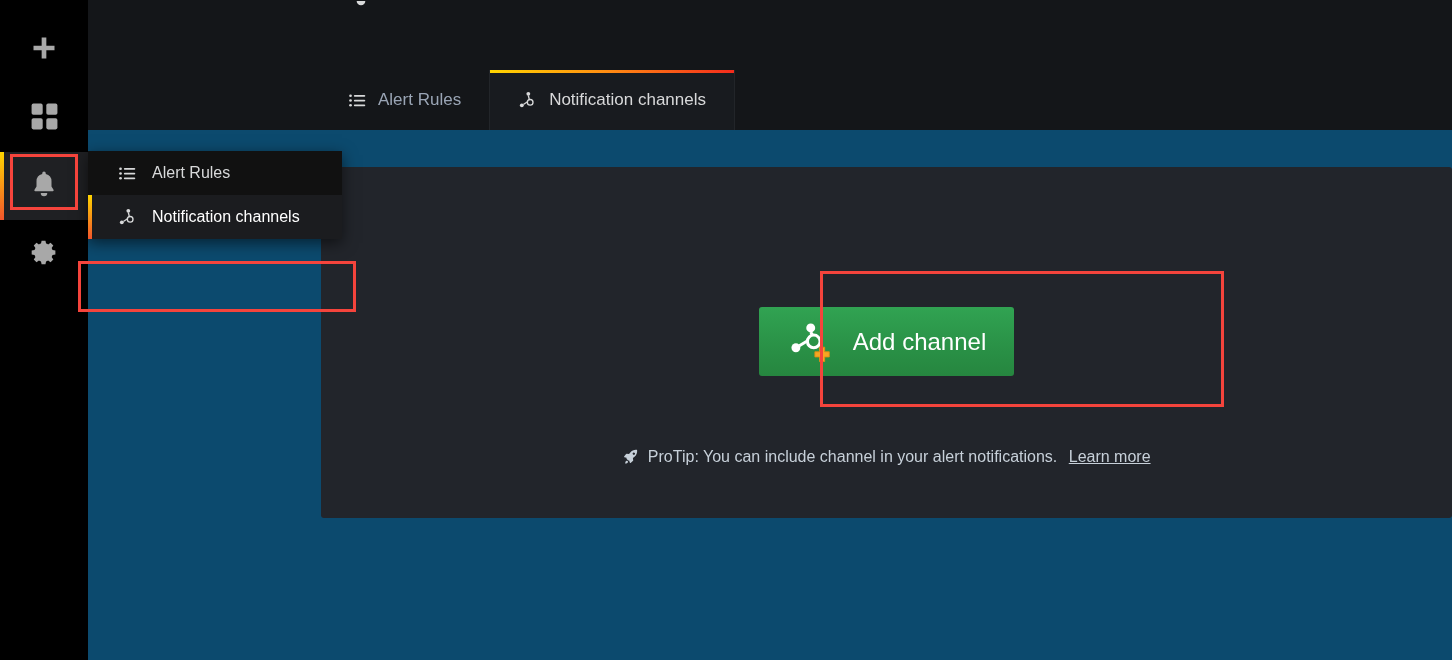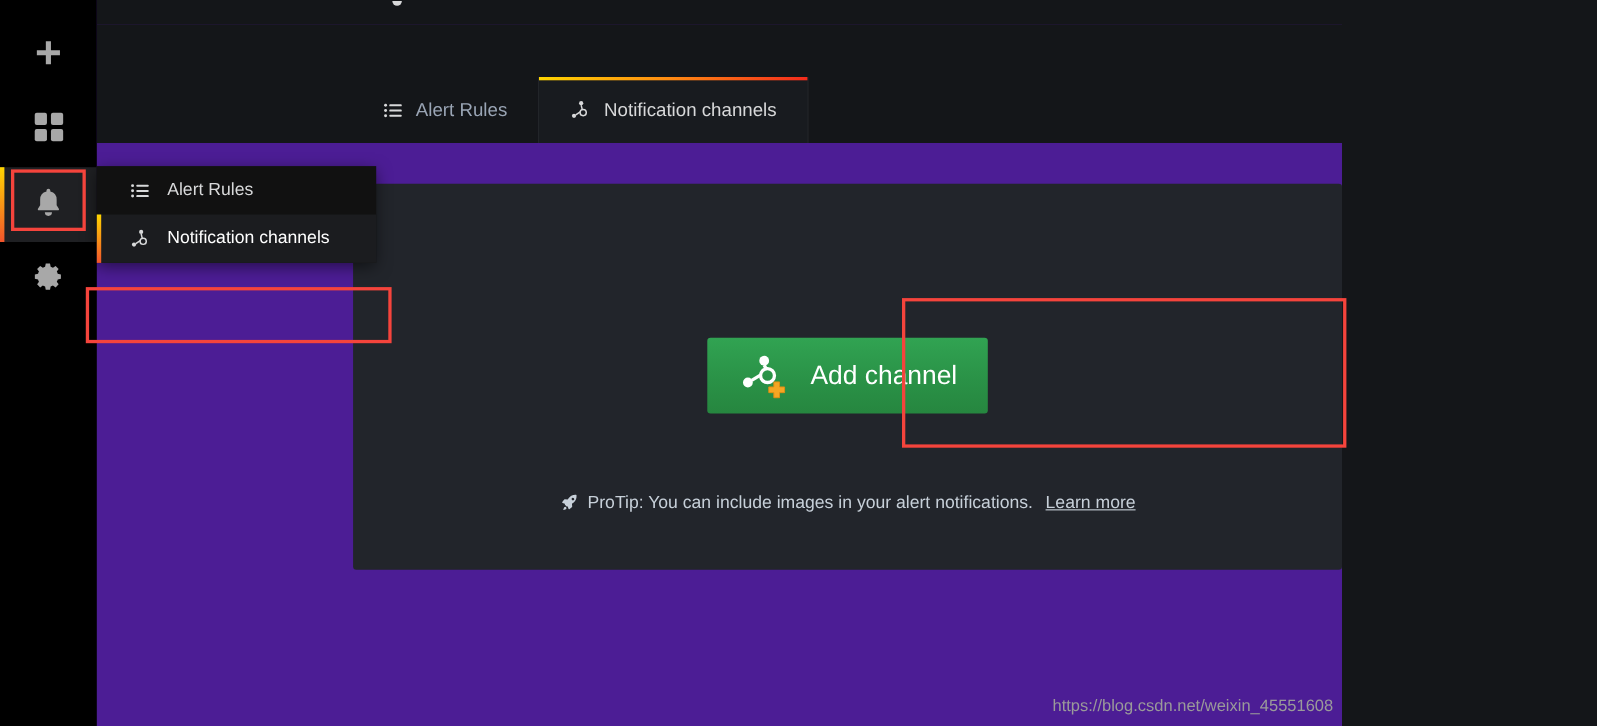--- a/index.html
+++ b/index.html
@@ -8,23 +8,23 @@
     width: 1452px;
     height: 660px;
     overflow: hidden;
     background: #141619;
     font-family: "Liberation Sans", sans-serif;
     -webkit-font-smoothing: antialiased;
   }
 
   #app {
     position: relative;
-    width: 1220px;
+    width: 1452px;
     height: 660px;
-    background: #4c1d95;
+    background: #0c4a6e;
   }
 
   
   .sidenav {
     position: absolute;
     left: 0; top: 0;
     width: 88px;
     height: 660px;
     background: #000000;
     z-index: 40;
@@ -327,21 +327,21 @@
       </button>
     </div>
 
     <div class="protip">
       <span class="rocket">
         <svg width="17" height="17" viewBox="0 0 24 24" fill="#c7d0d9">
           <path d="M21.3 2.7c-3.9-.5-7.3.9-9.6 3.6L9.9 8.6l-3.2-.4a1.3 1.3 0 0 0-1.2.5L3 11.9c-.3.4-.1 1 .4 1.1l3 .9c-.2.6-.1 1.3.4 1.8l1.5 1.5c.5.5 1.2.6 1.8.4l.9 3c.1.5.7.7 1.1.4l3.2-2.5c.4-.3.6-.8.5-1.2l-.4-3.2 2.3-1.8c2.7-2.3 4.1-5.7 3.6-9.6zM15.6 9.3a1.7 1.7 0 1 1 2.4-2.4 1.7 1.7 0 0 1-2.4 2.4z"></path>
           <path d="M5.6 18.4c-.9.9-1.2 3.6-1.2 3.6s2.7-.3 3.6-1.2a1.7 1.7 0 0 0-2.4-2.4z"></path>
         </svg>
       </span>
-      <span>ProTip: You can include images in your alert notifications.</span>
+      <span>ProTip: You can include channel in your alert notifications.</span>
       <a href="#">Learn more</a>
     </div>
 
   </div>
 
   <div class="flyout">
 
     <div class="flyout-item">
       <span class="fi-icon">
         <svg width="19" height="19" viewBox="0 0 24 24" fill="#d8d9da">
@@ -408,15 +408,14 @@
         </svg>
       </span>
     </div>
 
   </div>
 
   <div class="annot" id="annot-bell"></div>
   <div class="annot" id="annot-menu"></div>
   <div class="annot" id="annot-button"></div>
 
-  <div class="watermark">https://blog.csdn.net/weixin_45551608</div>
 
 </div>
 
 </body></html>

